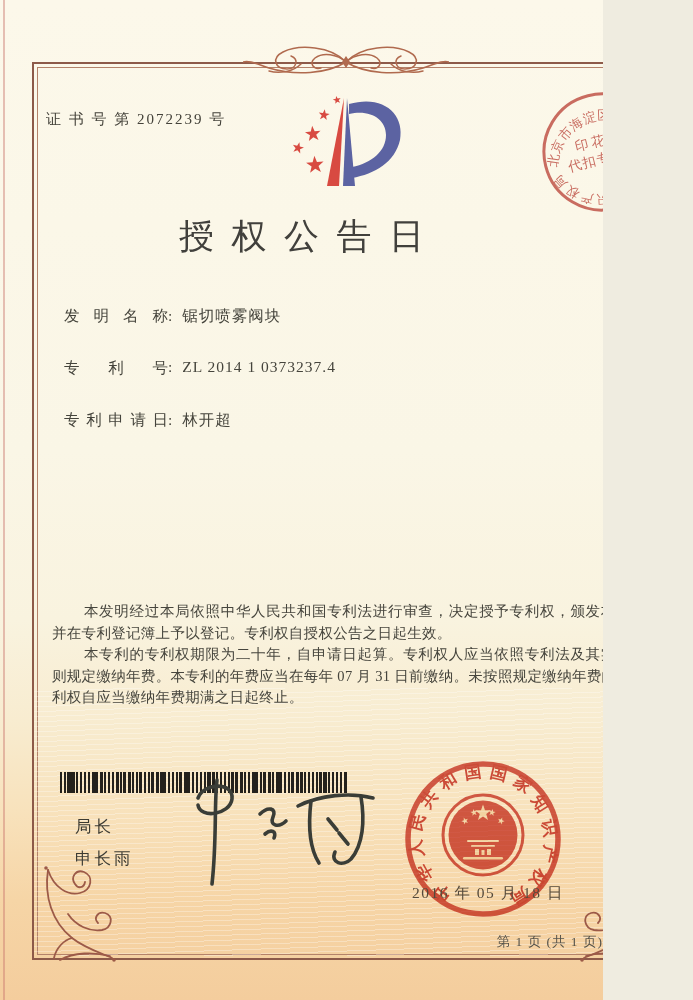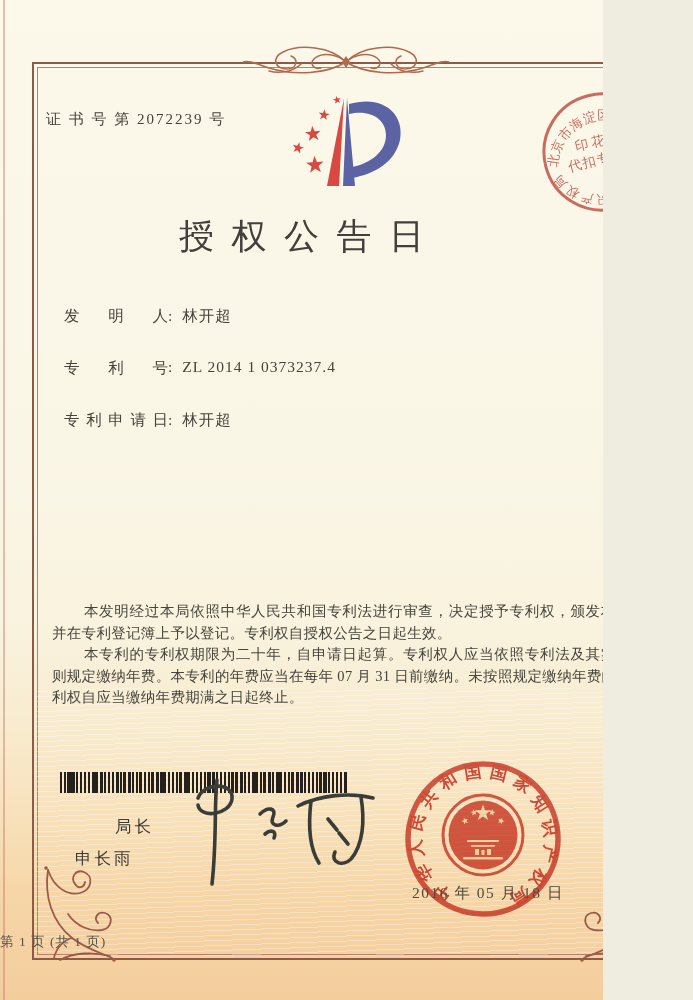--- a/index.html
+++ b/index.html
@@ -35,30 +35,30 @@
   .f-value{letter-spacing:1px;}
   .body-text{position:absolute;left:52px;top:601px;width:594px;
     font-size:14.5px;line-height:21.5px;color:#46453d;letter-spacing:.3px;text-align:justify;}
   .body-text p{margin:0;text-indent:2.2em;}
   .barcode{position:absolute;left:60px;top:772px;width:287px;height:21px;
     background-image:
       repeating-linear-gradient(90deg,#24211c 0 2px,transparent 2px 4px),
       repeating-linear-gradient(90deg,#24211c 0 1px,transparent 1px 7px),
       repeating-linear-gradient(90deg,transparent 0 10px,#24211c 10px 13px,transparent 13px 23px);
   }
-  .signer-title{position:absolute;left:75px;top:816px;font-size:16.5px;color:#3c3b33;letter-spacing:3px;margin-left:40px;}
+  .signer-title{position:absolute;left:75px;top:816px;font-size:16.5px;color:#3c3b33;letter-spacing:3px;}
   .signer-name{position:absolute;left:75px;top:848px;font-size:16.5px;color:#3c3b33;letter-spacing:3px;}
   .signature{position:absolute;left:160px;top:770px;}
   .seal{position:absolute;left:397px;top:757px;mix-blend-mode:multiply;opacity:.95;}
   .seal-date{position:absolute;left:412px;top:883px;font-size:15.5px;color:#554a3b;
     letter-spacing:1.5px;z-index:5;}
   .tax-stamp{position:absolute;left:529px;top:79px;transform:rotate(-14deg);
     mix-blend-mode:multiply;opacity:.85;}
   .logo{position:absolute;left:281px;top:86px;}
-  .footer{position:absolute;left:0;right:0;top:933px;text-align:left;
+  .footer{position:absolute;left:0;right:0;top:933px;text-align:right;
     font-size:13.5px;color:#56534a;letter-spacing:1px;}
   .orn-top{position:absolute;left:243px;top:42px;}
   .orn-corner{position:absolute;top:866px;}
   .orn-left{left:36px;transform:scaleX(-1);}
   .orn-right{left:578px;}
 </style>
 </head>
 <body>
 
 <div class="page">
@@ -115,21 +115,21 @@
       <textPath href="#taxBottom" startOffset="28" textLength="100">国家知识产权局</textPath>
     </text>
     <text x="73" y="66" text-anchor="middle" font-size="13.5" letter-spacing="3" fill="#c3564f">印花税</text>
     <text x="73" y="84" text-anchor="middle" font-size="13.5" letter-spacing="1" fill="#c3564f">代扣专用章</text>
   </svg>
 
   <div class="title">授权公告日</div>
 
   <div class="fields">
     <div class="f-row">
-      <span class="f-label">发明人</span><span class="f-colon">:</span><span class="f-value">林开超</span>
+      <span class="f-label">发明名称</span><span class="f-colon">:</span><span class="f-value">锯切喷雾阀块</span>
     </div>
     <div class="f-row">
       <span class="f-label">专利号</span><span class="f-colon">:</span><span class="f-value">ZL 2014 1 0373237.4</span>
     </div>
     <div class="f-row">
       <span class="f-label">专利申请日</span><span class="f-colon">:</span><span class="f-value">林开超</span>
     </div>
   </div>
 
   <div class="body-text">

